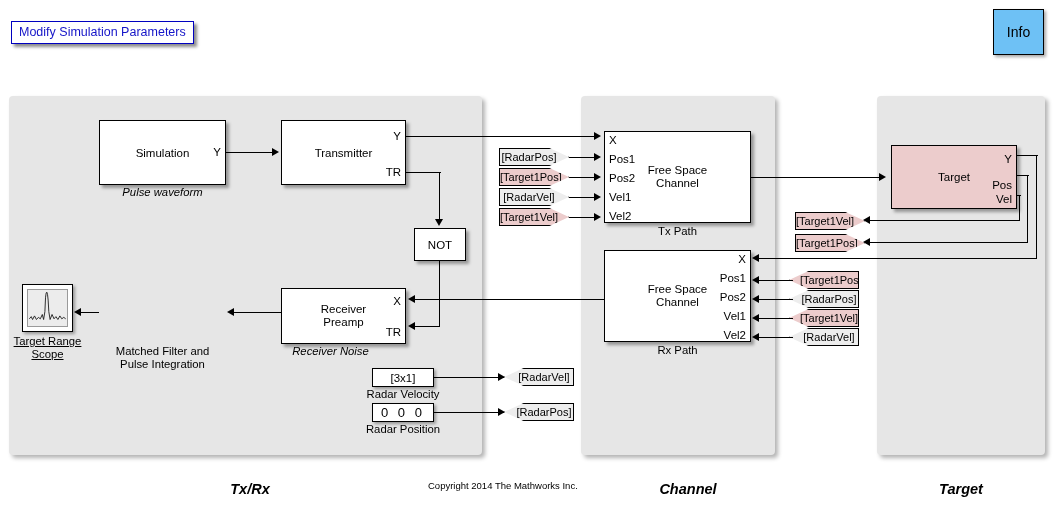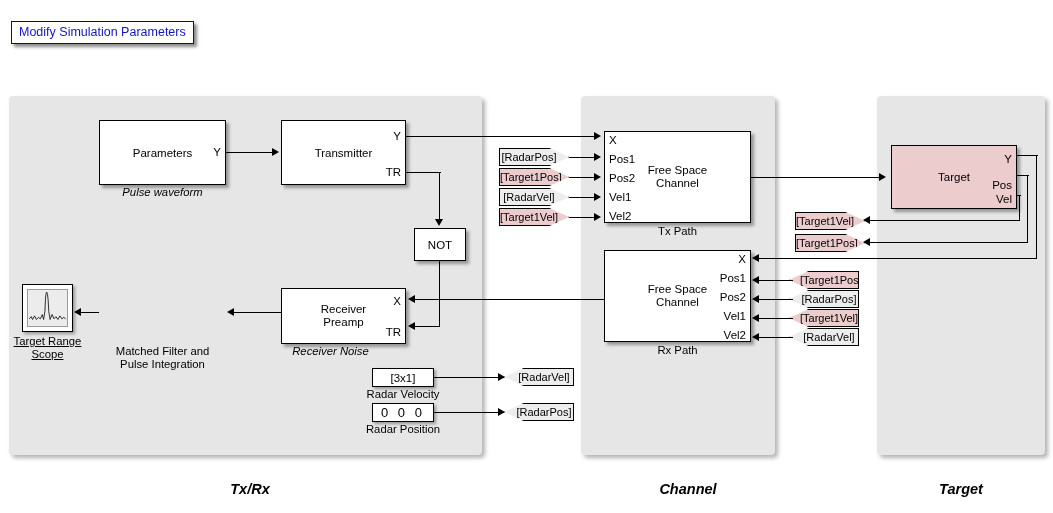--- a/index.html
+++ b/index.html
@@ -84,31 +84,32 @@
   .copyright{position:absolute;font-size:9.5px;}
 </style>
 </head>
 <body>
 
 <div id="canvas">
 
   <div class="modify-btn">Modify Simulation Parameters</div>
 
 
+  <div class="info-btn">Info</div>
 
   <div class="panel" style="left:9px;top:96px;width:473px;height:359px;"></div>
   <div class="panel" style="left:581px;top:96px;width:194px;height:359px;"></div>
   <div class="panel" style="left:877px;top:96px;width:168px;height:359px;"></div>
 
   <div class="panel-cap" style="left:195px;top:481px;width:110px;">Tx/Rx</div>
   <div class="panel-cap" style="left:633px;top:481px;width:110px;">Channel</div>
   <div class="panel-cap" style="left:906px;top:481px;width:110px;">Target</div>
 
   <div class="blk" style="left:99px;top:120px;width:127px;height:65px;">
-    <div class="blk-mid">Parameters</div>
+    <div class="blk-mid">Simulation</div>
     <div class="port r" style="top:25px;">Y</div>
   </div>
   <div class="blk-label" style="left:99px;top:186px;width:127px;font-style:italic;">Pulse waveform</div>
 
   <div class="blk" style="left:281px;top:120px;width:125px;height:65px;">
     <div class="blk-mid">Transmitter</div>
     <div class="port r" style="top:9px;">Y</div>
     <div class="port r" style="top:45px;">TR</div>
   </div>
 
@@ -260,14 +261,15 @@
   <div class="wire wv" style="left:1019px;top:195px;height:26px;"></div>
   <div class="wire wh" style="left:869px;top:220px;width:151px;"></div>
   <div class="arw l" style="left:863px;top:216px;"></div>
 
   <div class="wire wh" style="left:434px;top:377px;width:70px;"></div>
   <div class="arw r" style="left:498px;top:373px;"></div>
 
   <div class="wire wh" style="left:434px;top:412px;width:70px;"></div>
   <div class="arw r" style="left:498px;top:408px;"></div>
 
+  <div class="copyright" style="left:428px;top:480px;width:200px;">Copyright 2014 The Mathworks Inc.</div>
 
 </div>
 
 </body></html>

